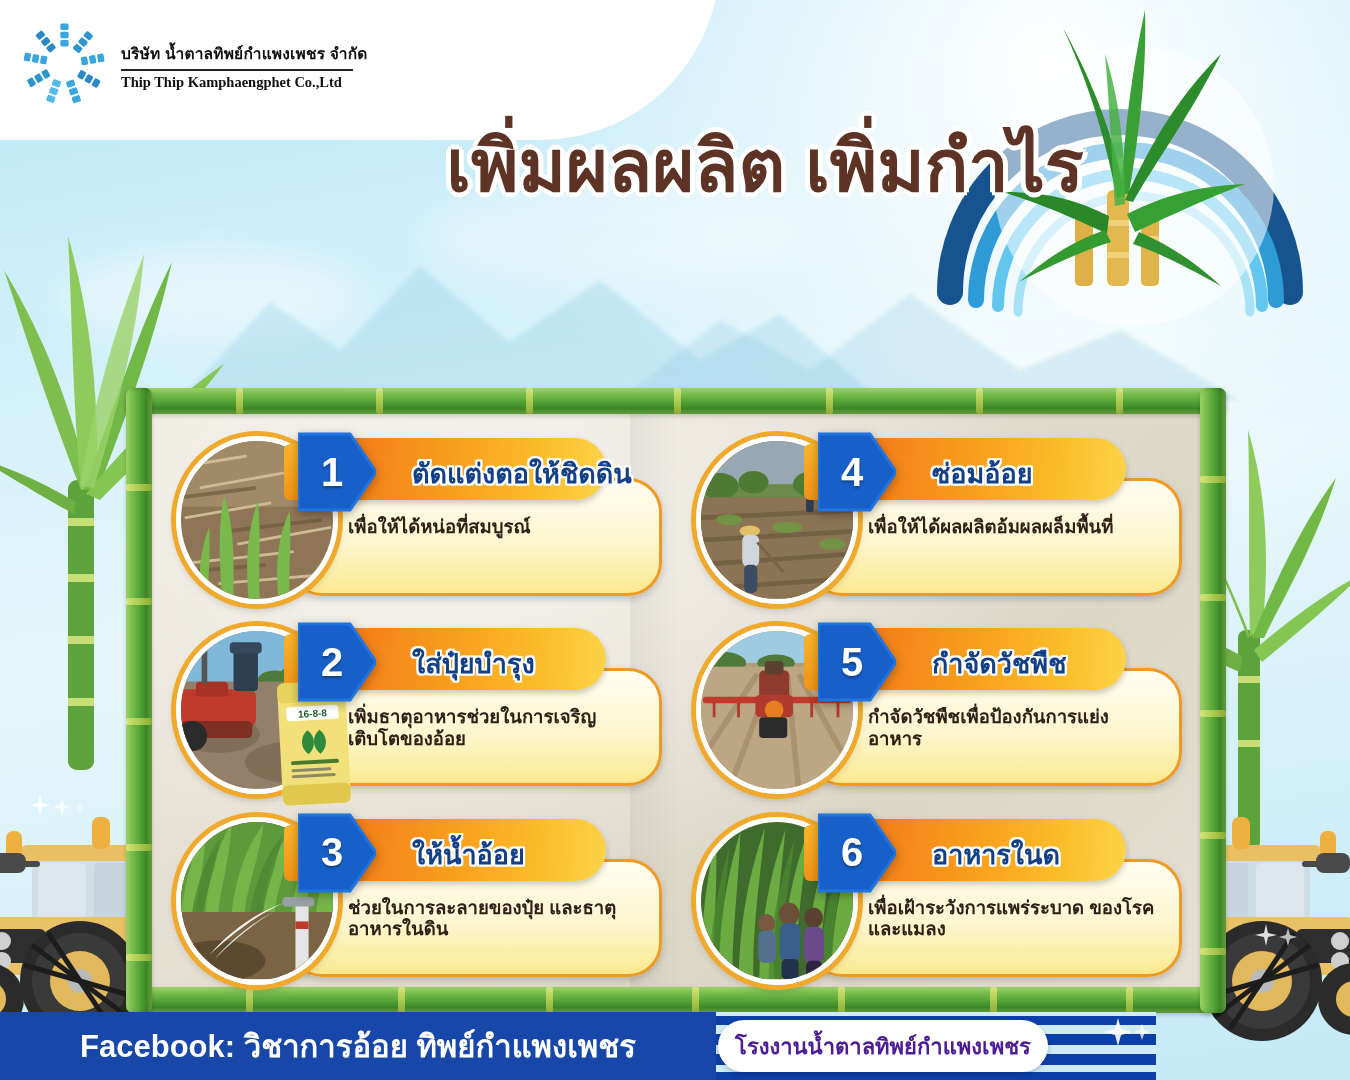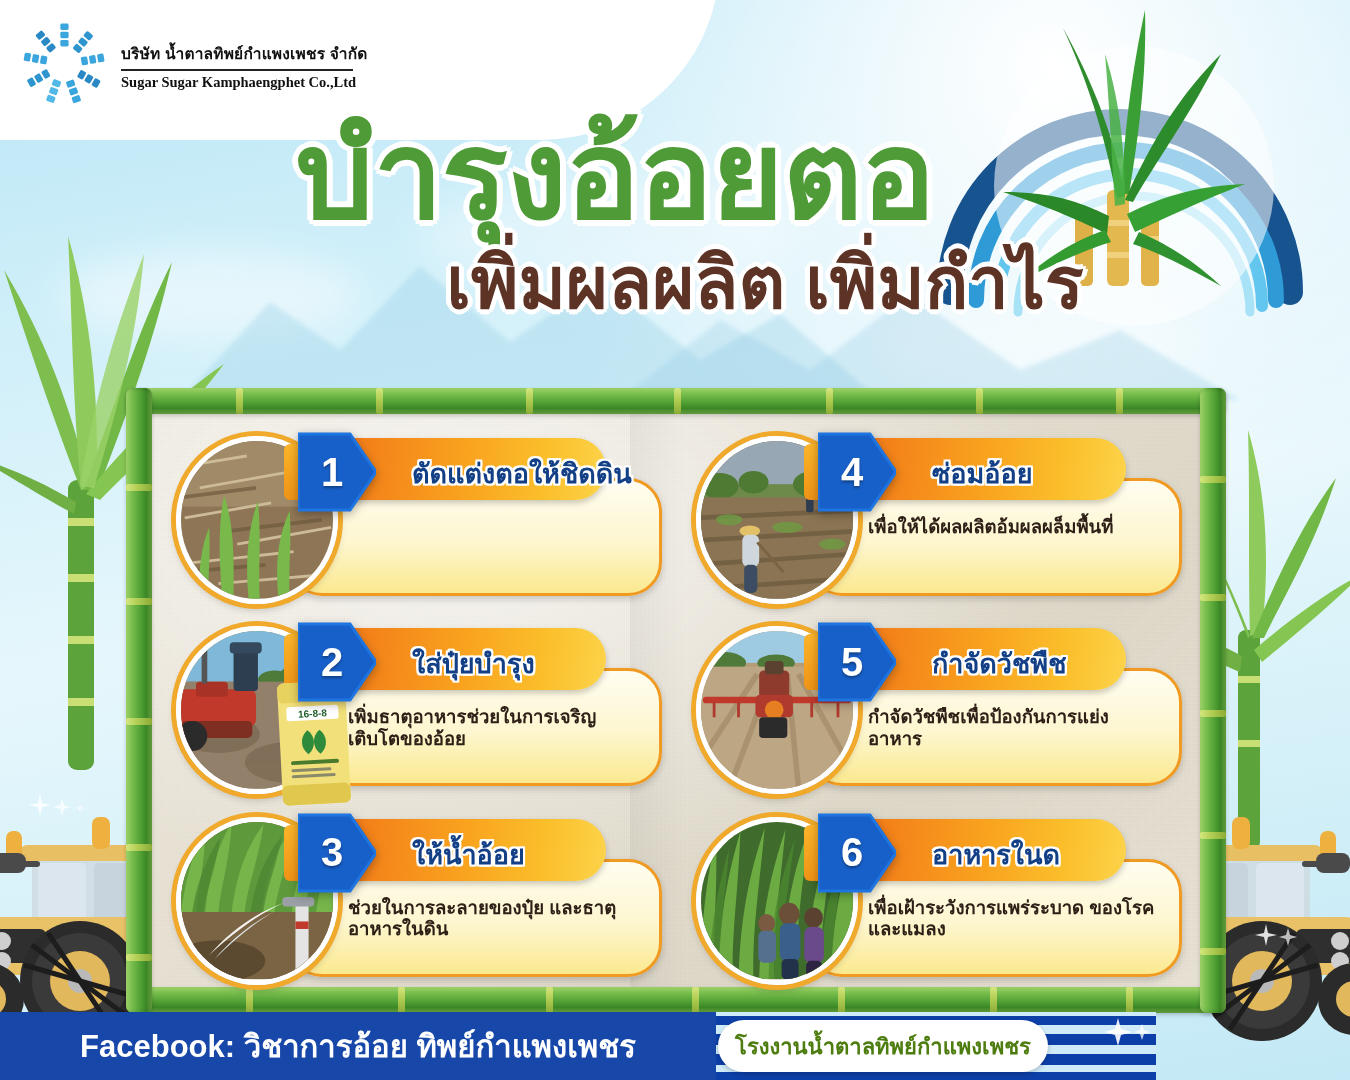--- a/index.html
+++ b/index.html
@@ -179,21 +179,21 @@
     background:#1747a8; display:flex; align-items:center; justify-content:center;
   }
   .footer-left span{ color:#fff; font-size:31px; font-weight:bold; }
   .footer-stripes{ position:absolute; left:700px; top:0; right:0; height:68px; background:#cfeaf8; }
   .footer-stripes i{ position:absolute; left:0; right:0; display:block; background:#0d3fa8; }
   .footer-pill{
     position:absolute; left:718px; top:8px; width:330px; height:52px;
     background:#fff; border-radius:30px; display:flex; align-items:center; justify-content:center; z-index:3;
     box-shadow:0 2px 5px rgba(0,0,0,.2);
   }
-  .footer-pill span{ color:#4d7c0f; font-size:22px; font-weight:bold; }
+  .footer-pill span{ color:#4c1d95; font-size:22px; font-weight:bold; }
   .sparkle{ position:absolute; z-index:4; }
 </style>
 </head>
 <body>
 
 <div id="poster">
 
   <div class="cloud" style="left:60px;  top:250px; width:300px; height:90px;"></div>
   <div class="cloud" style="left:420px; top:180px; width:380px; height:110px; opacity:.35;"></div>
   <div class="cloud" style="left:880px; top:300px; width:320px; height:90px; opacity:.3;"></div>
@@ -262,21 +262,21 @@
               <rect x="46" y="6" width="9" height="7" rx="1.6"></rect>
               <rect x="46" y="15" width="9" height="7" rx="1.6"></rect>
               <rect x="46" y="24" width="9" height="7" rx="1.6"></rect>
             </g>
         </g>
       </svg>
     </div>
     <div class="logo-text">
       <div class="logo-th">บริษัท น้ำตาลทิพย์กำแพงเพชร จำกัด</div>
       <div class="logo-rule"></div>
-      <div class="logo-en">Sugar Sugar Kamphaengphet Co.,Ltd</div>
+      <div class="logo-en">Thip Thip Kamphaengphet Co.,Ltd</div>
     </div>
   </div>
 
   <svg class="cane-left" viewBox="0 0 300 620">
     <g>
       <rect x="92" y="330" width="26" height="290" rx="9" fill="#5ba33a"></rect>
       <rect x="92" y="368" width="26" height="8" fill="#c9de74"></rect>
       <rect x="92" y="424" width="26" height="8" fill="#c9de74"></rect>
       <rect x="92" y="486" width="26" height="8" fill="#c9de74"></rect>
       <rect x="92" y="548" width="26" height="8" fill="#c9de74"></rect>
@@ -380,21 +380,20 @@
       <circle cx="26" cy="230" r="18" fill="#e2b85c"></circle>
       <g stroke="#1d1d1d" stroke-width="5" fill="none">
         <path d="M70 176 L166 248"></path>
           <path d="M86 164 L150 260"></path>
           <path d="M62 196 L174 228"></path>
       </g>
     </g>
   </svg>
 
   <div class="title-zone">
-    <div class="title-main">บำรุงอ้อยตอ</div>
     <div class="title-sub">เพิ่มผลผลิต เพิ่มกำไร</div>
   </div>
 
   <div class="board">
     <div class="board-paper">
         <div class="shade"></div>
       </div>
 
     <div class="bpole bam-h" style="left:0; top:0; width:1100px; height:26px;">
       <div class="knot-h" style="left:110px;"></div>
@@ -461,20 +460,21 @@
         <div class="pill"></div>
         <div class="tab"></div>
         <div class="badge">
           <svg width="78" height="84" viewBox="0 0 78 84">
             <path d="M0 4 L52 4 L78 42 L52 80 L0 80 Z" fill="#1860c9"></path>
             <path d="M0 4 L52 4 L78 42 L52 80 L0 80 Z" fill="none" stroke="#1e74e0" stroke-width="3"></path>
           </svg>
           <div class="num">1</div>
         </div>
         <div class="pill-label">ตัดแต่งตอให้ชิดดิน</div>
+        <div class="body-text">เพื่อให้ได้หน่อที่สมบูรณ์</div>
       </div>
 
       <div class="step">
         <div class="body-card"></div>
         <div class="thumb">
           <svg class="ph" viewBox="0 0 162 168" preserveAspectRatio="xMidYMid slice">
             <rect width="162" height="168" fill="#7d6a4e"></rect>
             <rect width="162" height="62" fill="#97a8b4"></rect>
             <rect y="46" width="162" height="16" fill="#6d8a4a"></rect>
             <g fill="#4f7a33">

